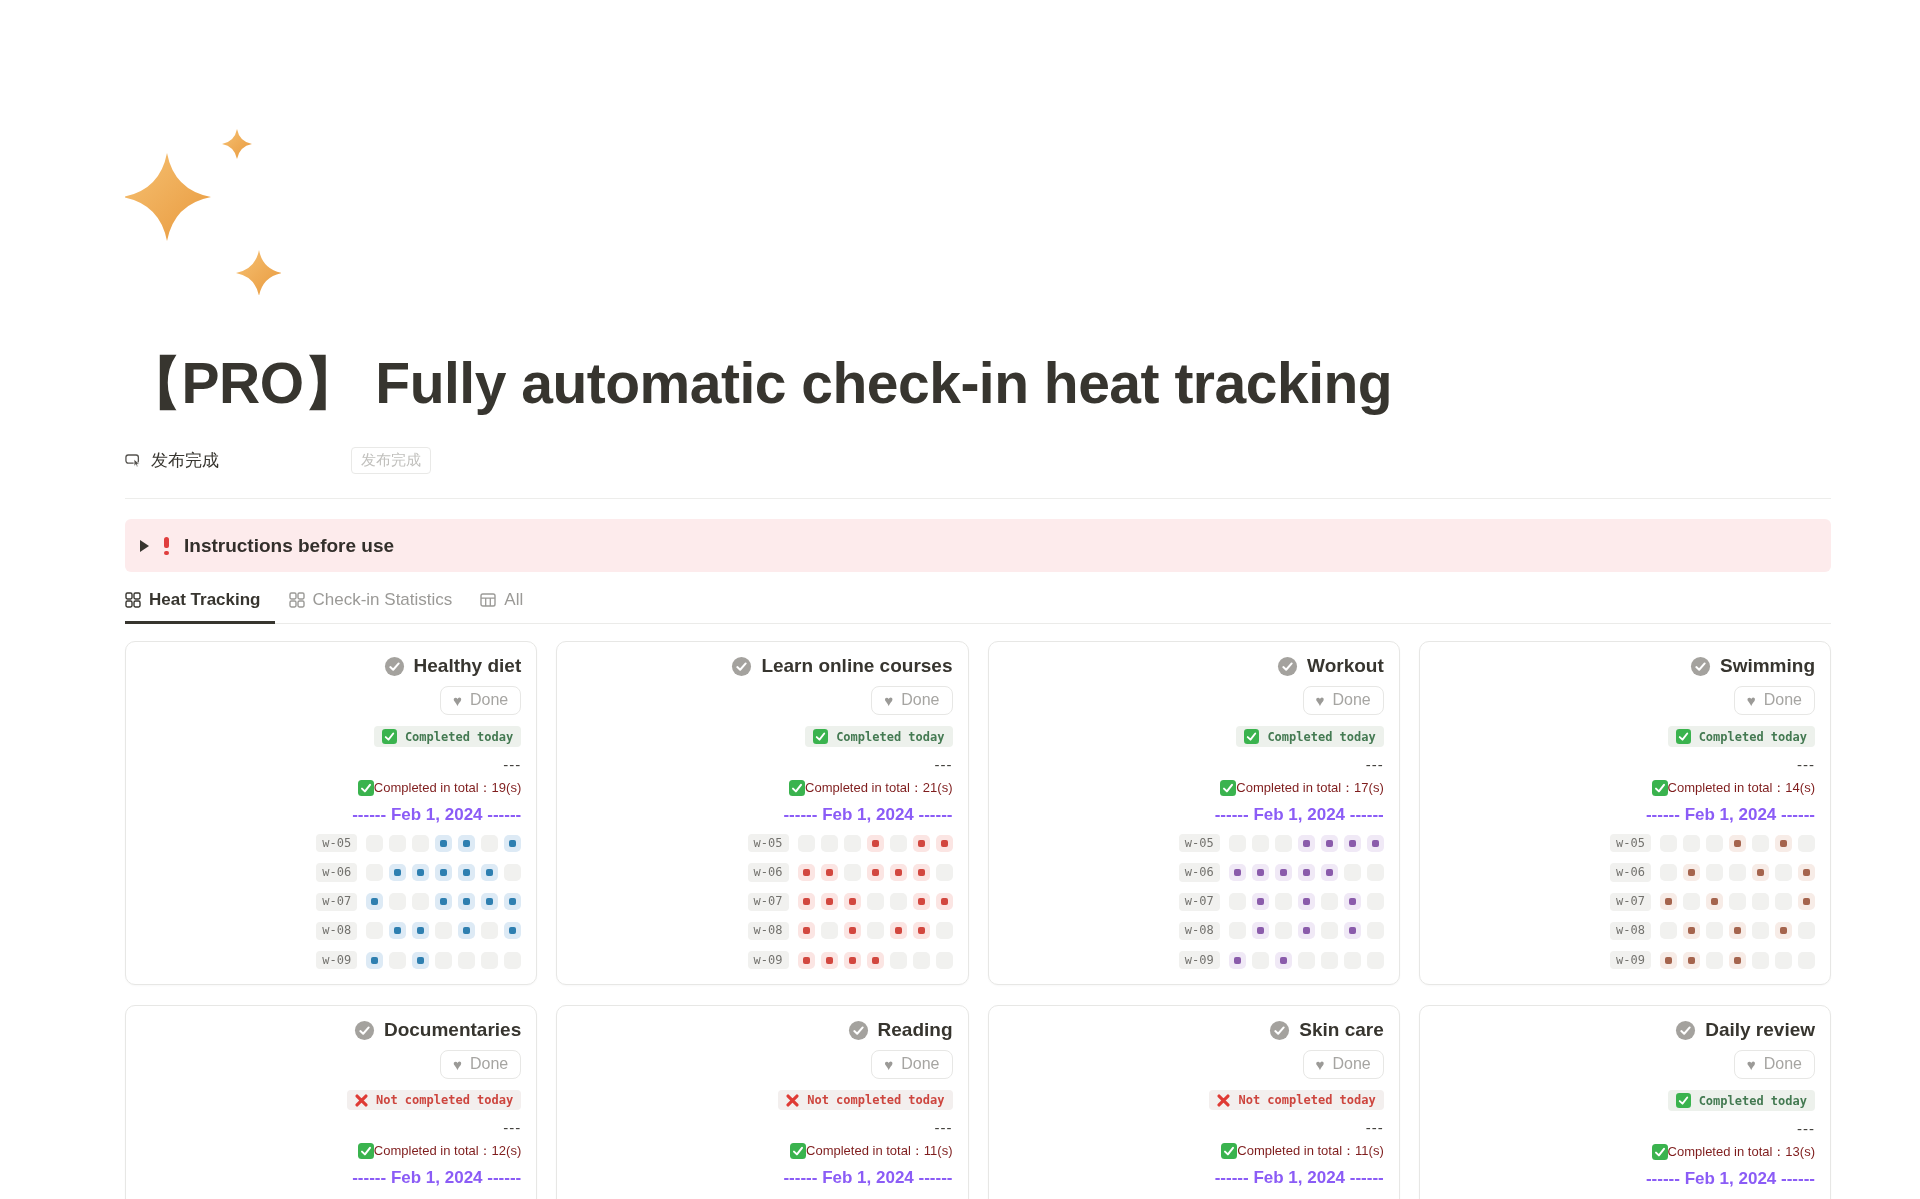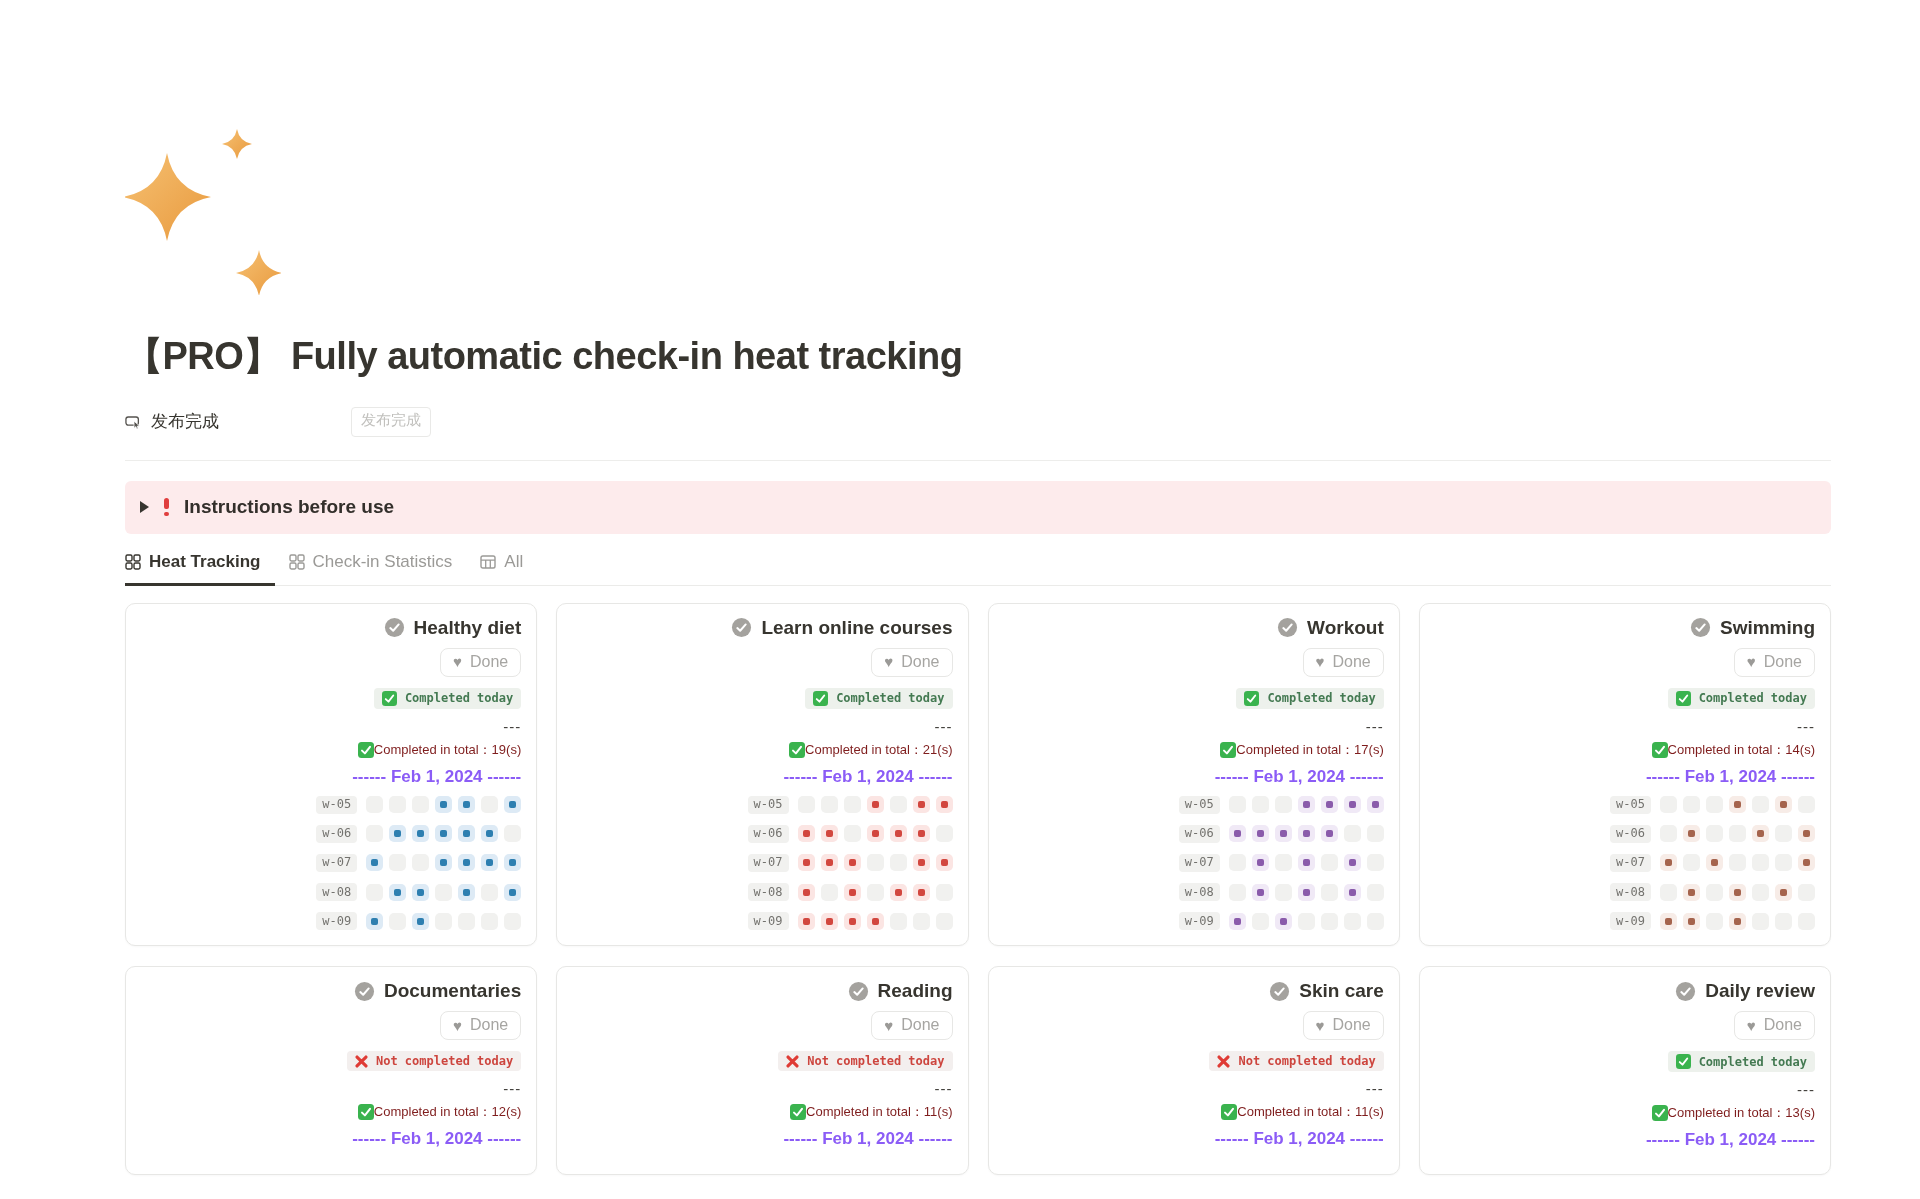--- a/index.html
+++ b/index.html
@@ -3,25 +3,25 @@
 <meta charset="utf-8">
 <style>
   * { box-sizing: border-box; margin: 0; padding: 0; }
   html, body { width: 1920px; height: 1199px; overflow: hidden; background: #ffffff; }
   body { font-family: "Liberation Sans", sans-serif; color: #37352f; }
   .container { width: 1706px; margin-left: 125px; }
 
   .emoji-wrap { margin-top: 120px; width: 160px; height: 177px; }
 
   h1.page-title {
-    font-size: 38px; font-weight: 700; letter-spacing: -0.5px;
-    margin-top: 36px; line-height: 1.25; color: #37352f;
-  }
-
-  .prop-row { margin-top: 26px; display: flex; font-size: 17px; height: 30px; }
+    font-size: 57px; font-weight: 700; letter-spacing: -0.5px;
+    margin-top: 51px; line-height: 1.25; color: #37352f;
+  }
+
+  .prop-row { margin-top: 26px; display: flex; align-items: center; font-size: 17px; height: 30px; }
   .prop-left { display: flex; align-items: center; gap: 10px; color: #37352f; cursor: pointer; }
   .prop-tag {
     margin-left: 132px; color: #c1c0bd; border: 1px solid #e9e9e7;
     border-radius: 4px; padding: 3px 9px; font-size: 15px; background: #fff;
   }
   .more-props { margin-top: 22px; display: flex; align-items: center; gap: 10px; color: #9f9e9b; font-size: 17px; cursor: pointer; }
 
   .divider { margin-top: 23px; border-top: 1px solid #ededeb; }
 
   .callout {

